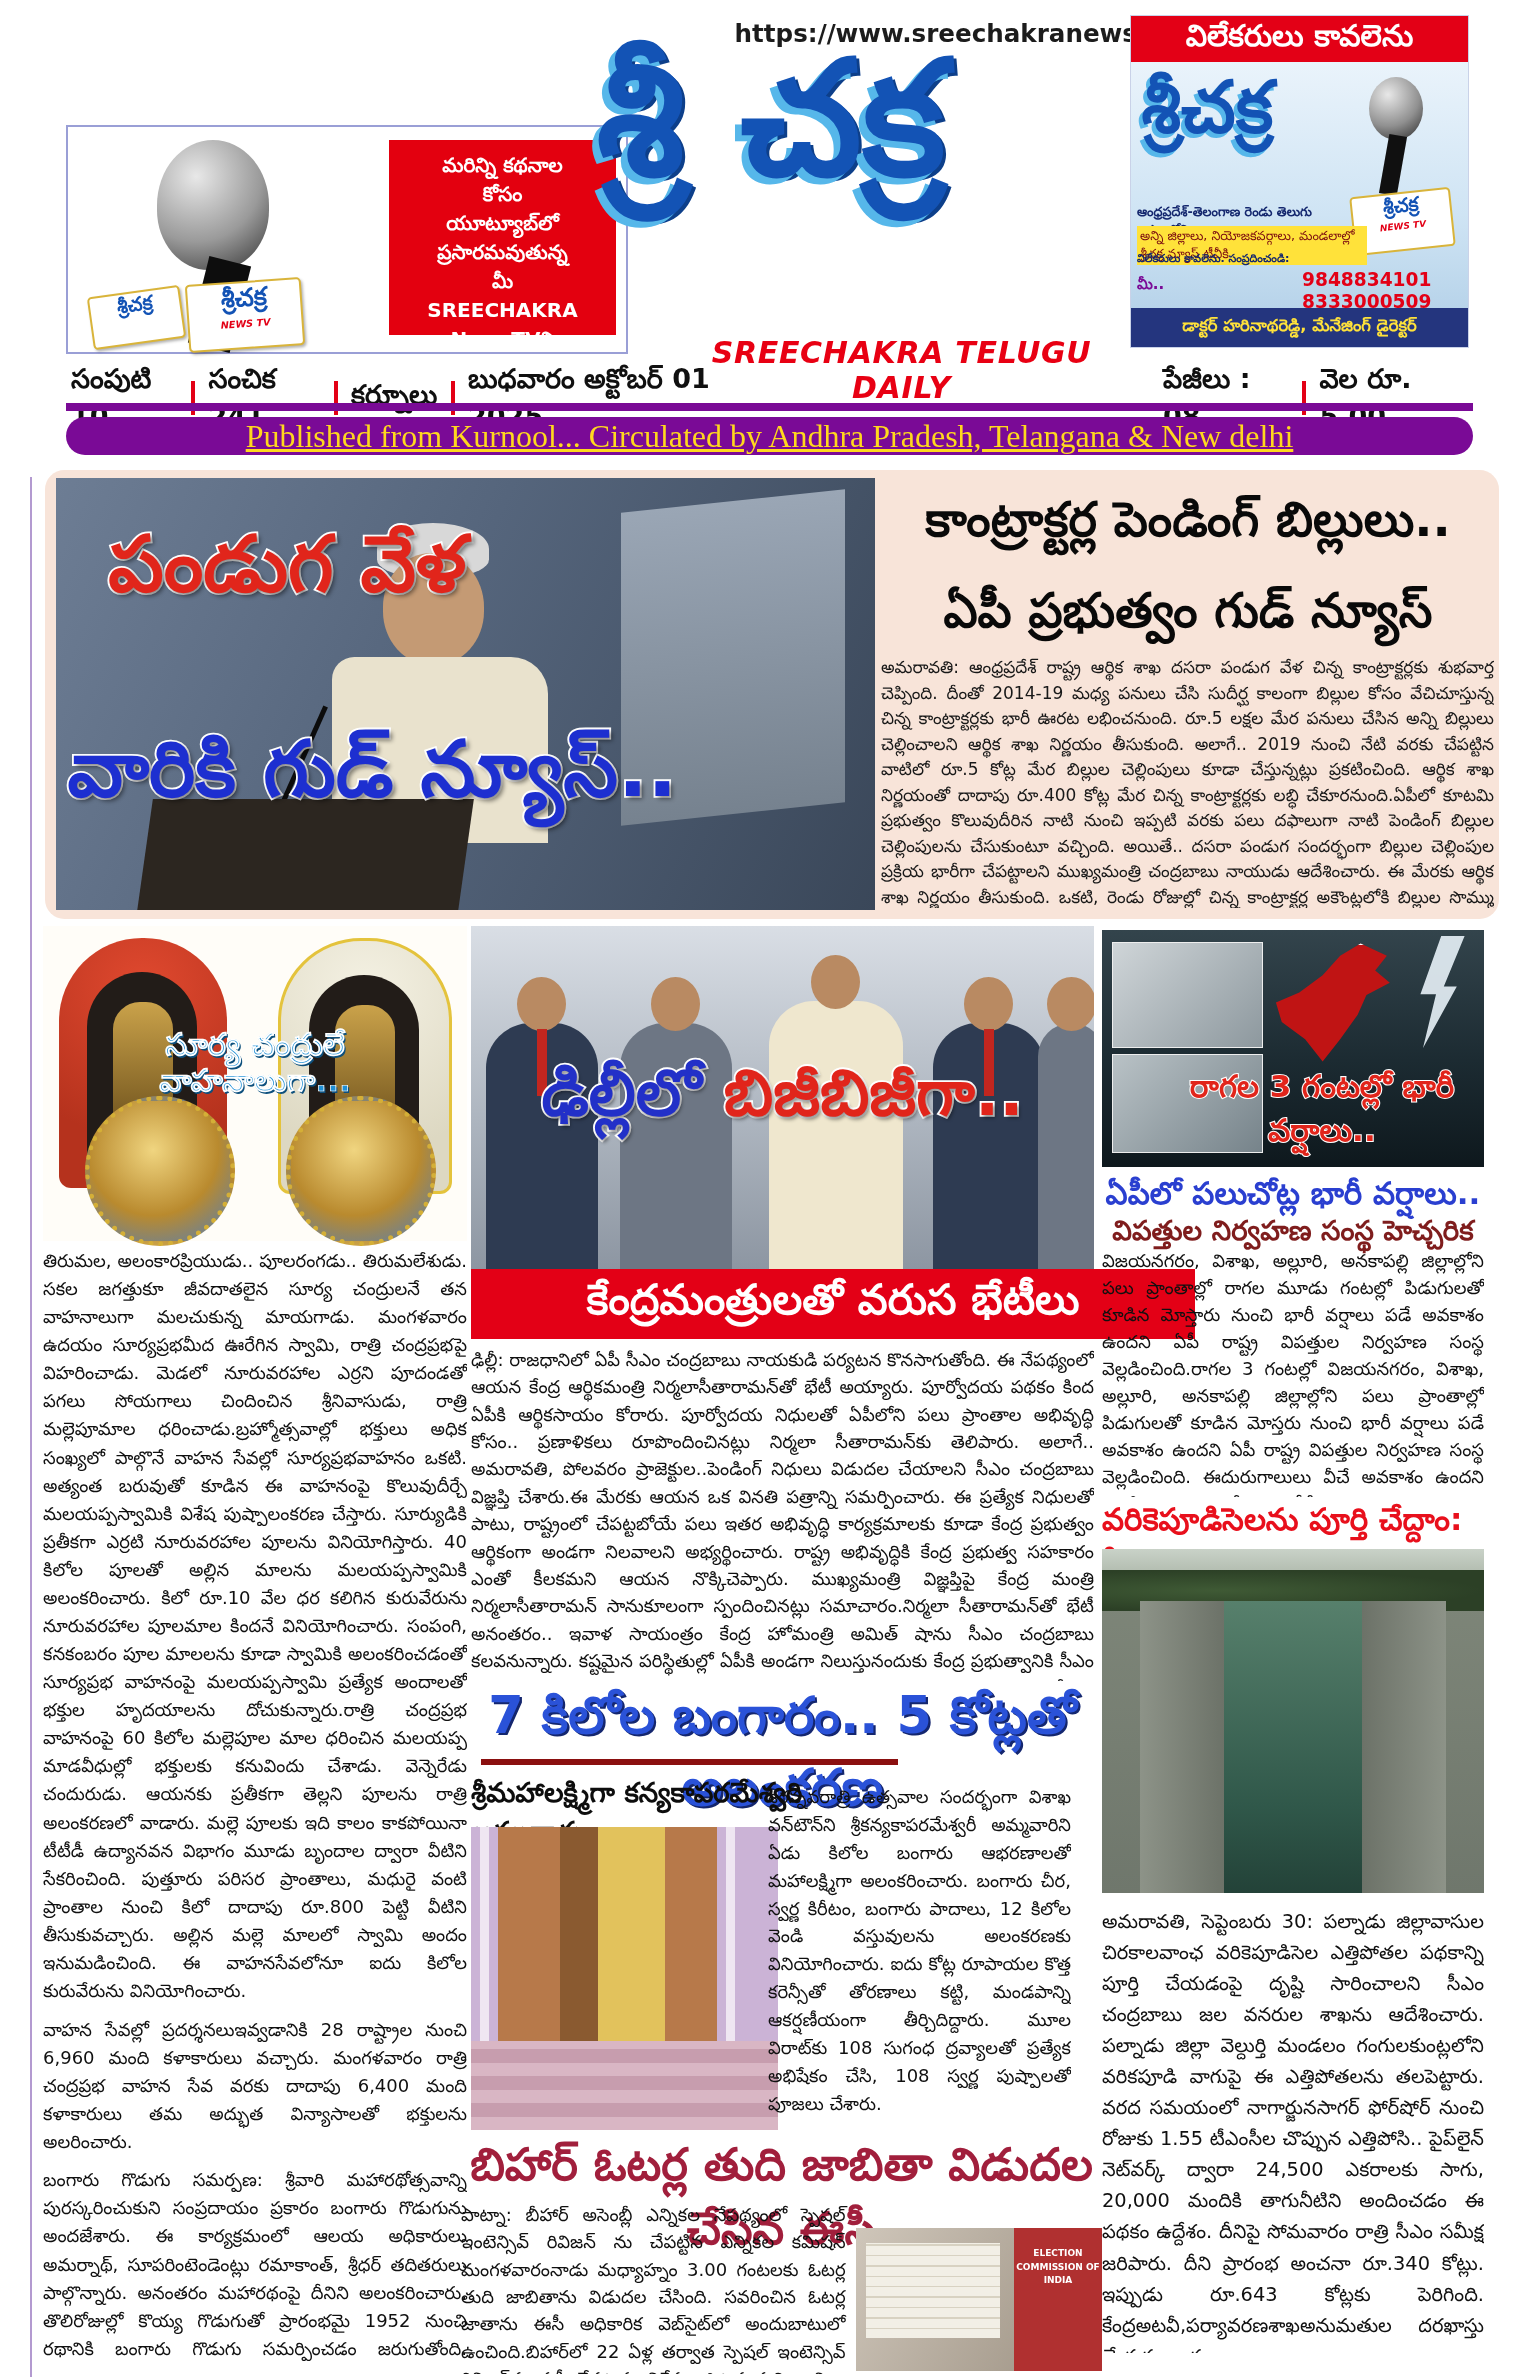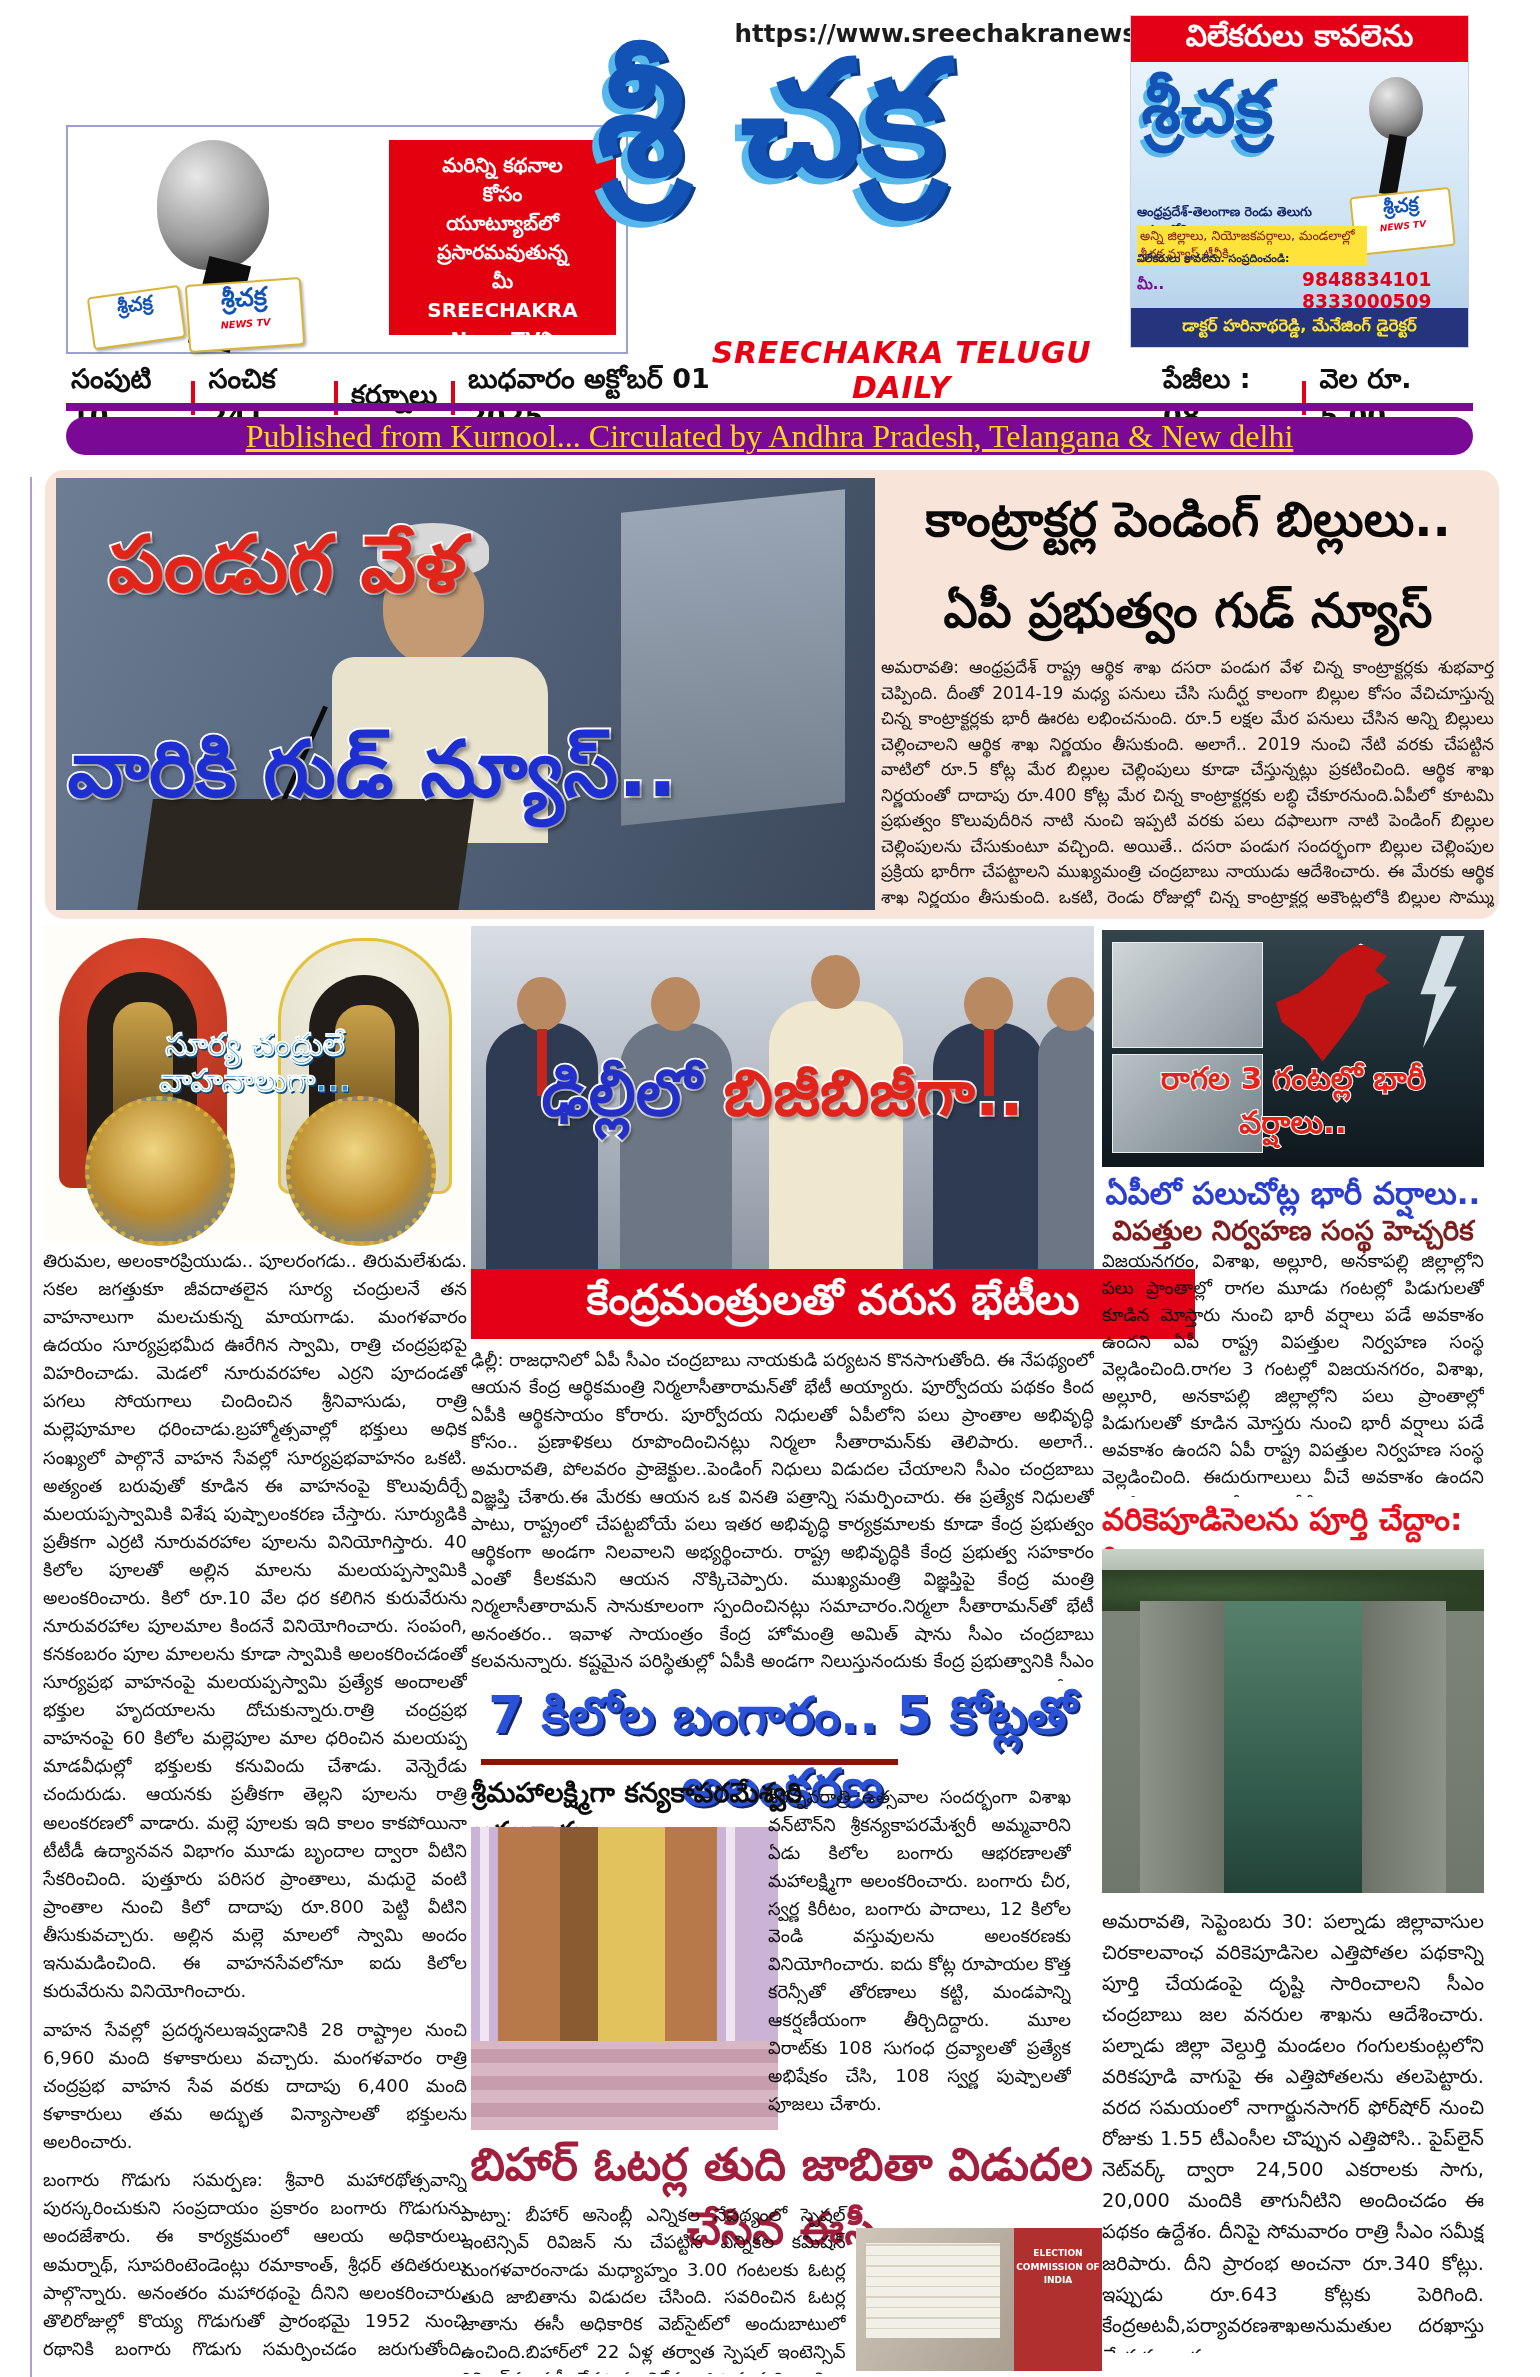--- a/index.html
+++ b/index.html
@@ -98,22 +98,22 @@
   .delhi-ov .b{color:#2230c8;} .delhi-ov .r{color:#e1251b;}
   .delhi-banner{left:471px;top:1269px;width:724px;height:70px;background:#e30016;display:flex;align-items:center;justify-content:center;
             color:#fff;font-weight:bold;font-size:42px;}
   .weather-photo{left:1102px;top:930px;width:382px;height:237px;background:linear-gradient(180deg,#33444c 0%,#1c2b32 55%,#0e181d 100%);overflow:hidden;}
   .w-inset1{position:absolute;left:10.4px;top:12px;width:149px;height:104px;background:linear-gradient(135deg,#cfd5d8,#8d989e);border:1.5px solid #eee;}
   .w-inset2{position:absolute;left:10.4px;top:124px;width:149px;height:97px;background:linear-gradient(135deg,#b9c2c6,#76838a);border:1.5px solid #eee;}
   .ap-map{position:absolute;left:171px;top:13.4px;width:142px;height:119px;background:#c01414;border:2.2px solid #fff;
           clip-path:polygon(60% 0%,78% 10%,70% 22%,80% 32%,64% 42%,58% 58%,46% 78%,34% 96%,22% 78%,6% 64%,2% 48%,18% 40%,34% 26%,46% 10%);}
   .bolt{position:absolute;right:19.4px;top:6px;width:52px;height:112px;background:#e8f2f8;
         clip-path:polygon(55% 0,100% 0,60% 45%,85% 45%,20% 100%,45% 52%,15% 52%);opacity:.9;}
-  .weather-ov{position:absolute;left:0;bottom:19px;width:100%;text-align:center;font-size:31px;font-weight:bold;color:#e1251b;
-        -webkit-text-stroke:2.2px #ffffff;paint-order:stroke fill;}
+  .weather-ov{position:absolute;left:0;bottom:11px;width:100%;text-align:center;font-size:31px;font-weight:bold;color:#e1251b;
+        -webkit-text-stroke:2.2px #ffffff;paint-order:stroke fill;padding-left:29px;}
   .weather-h1{left:1102px;top:1175px;width:382px;text-align:center;color:#2a3fd0;font-weight:bold;font-size:31px;}
   .weather-h2{left:1102px;top:1214px;width:382px;text-align:center;color:#7f1d1d;font-weight:bold;font-size:27.6px;}
 
   
   .temple-body{left:43px;top:1247px;width:424px;height:1118px;font-size:18px;line-height:1.56;color:#101010;}
   .temple-body p{margin:0 0 10.4px 0;}
   .delhi-body{left:471px;top:1346px;width:623px;height:335px;font-size:18px;line-height:1.52;color:#101010;}
   .gold-head{left:462px;top:1686px;width:641px;text-align:center;color:#2a52d8;font-weight:bold;font-size:51px;
              -webkit-text-stroke:1.5px #ffffff;paint-order:stroke fill;text-shadow:2.2px 2.2px 0 #14266e;}
   .gold-rule{left:481px;top:1759px;width:417px;height:6px;background:#8b1010;}

